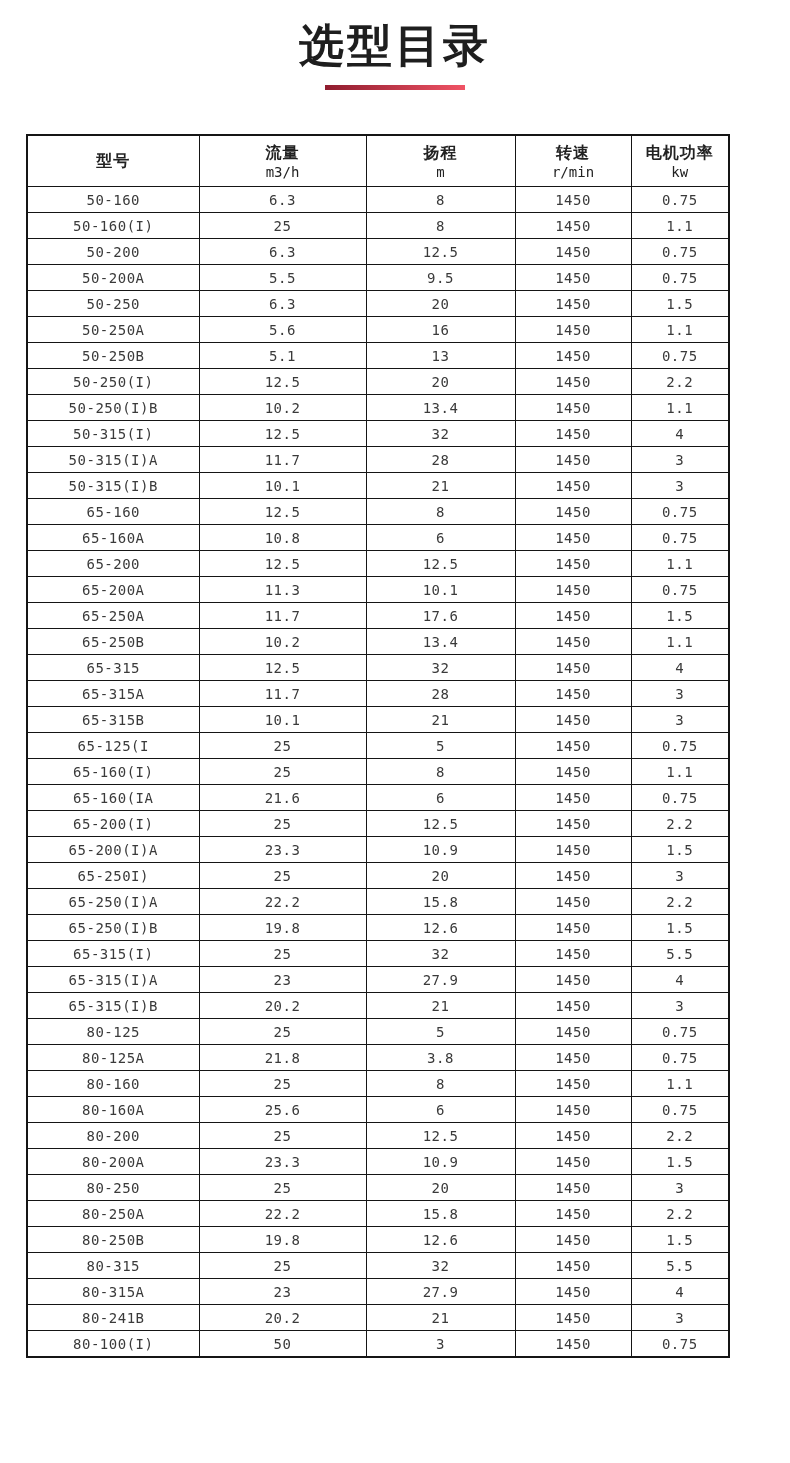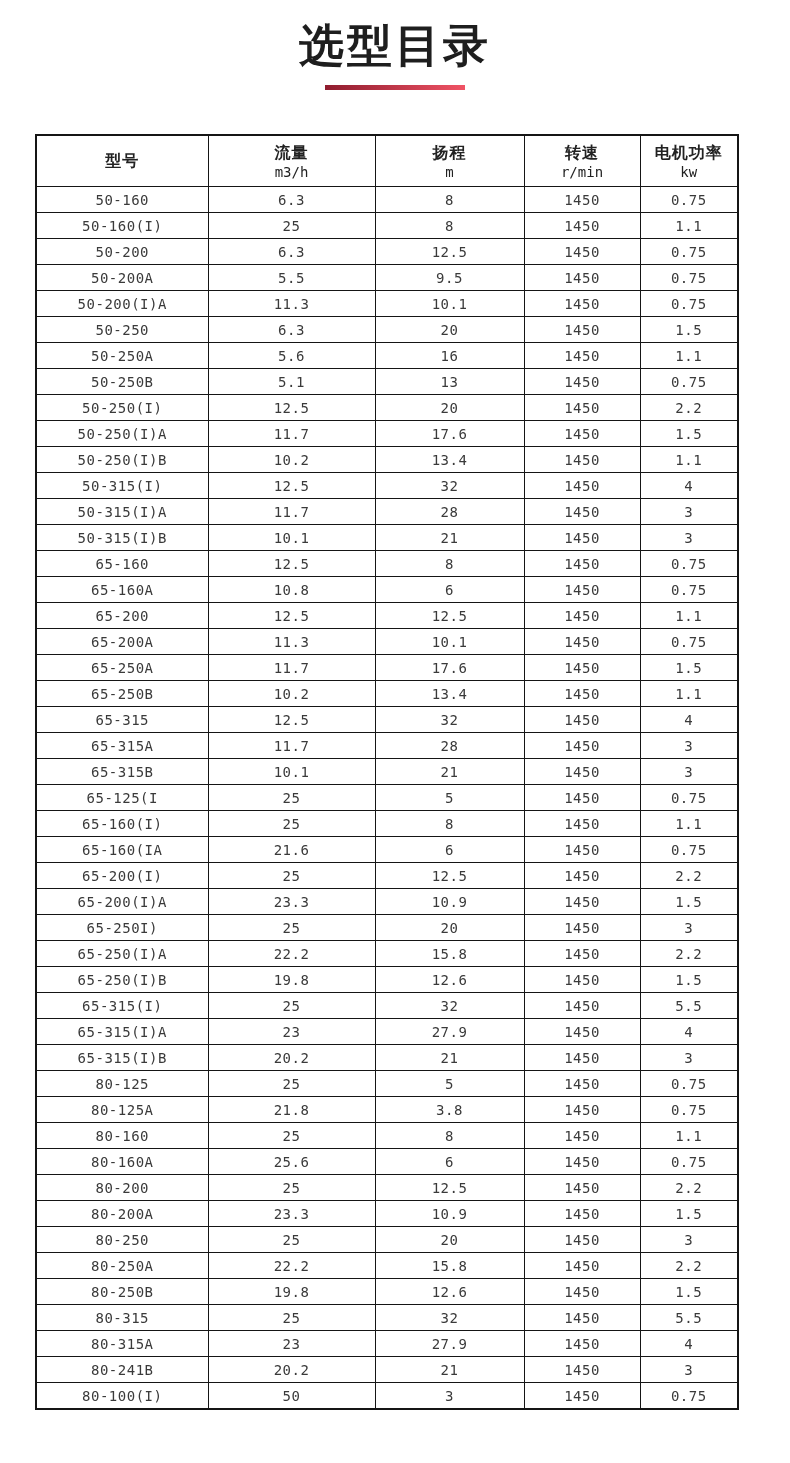--- a/index.html
+++ b/index.html
@@ -34,21 +34,21 @@
   .underline {
     width: 140px;
     height: 5px;
     margin: 13px auto 0;
     background: linear-gradient(90deg, var(--accent-start), var(--accent-end));
   }
   table.catalog {
     border-collapse: collapse;
     table-layout: fixed;
     width: 702px;
-    margin: 44px 0 0 35px;
+    margin: 44px 0 0 26px;
     border: 2px solid var(--border-color);
   }
   .catalog th, .catalog td {
     border: 1px solid var(--border-color);
     padding: 0;
     text-align: center;
     vertical-align: middle;
     overflow: hidden;
     white-space: nowrap;
   }
@@ -140,27 +140,20 @@
           <td>0.75</td>
         </tr>
         <tr>
           <td>50-200A</td>
           <td>5.5</td>
           <td>9.5</td>
           <td>1450</td>
           <td>0.75</td>
         </tr>
         <tr>
-          <td>50-200(I)A</td>
-          <td>11.3</td>
-          <td>10.1</td>
-          <td>1450</td>
-          <td>0.75</td>
-        </tr>
-        <tr>
           <td>50-250</td>
           <td>6.3</td>
           <td>20</td>
           <td>1450</td>
           <td>1.5</td>
         </tr>
         <tr>
           <td>50-250A</td>
           <td>5.6</td>
           <td>16</td>
@@ -175,27 +168,20 @@
           <td>0.75</td>
         </tr>
         <tr>
           <td>50-250(I)</td>
           <td>12.5</td>
           <td>20</td>
           <td>1450</td>
           <td>2.2</td>
         </tr>
         <tr>
-          <td>50-250(I)A</td>
-          <td>11.7</td>
-          <td>17.6</td>
-          <td>1450</td>
-          <td>1.5</td>
-        </tr>
-        <tr>
           <td>50-250(I)B</td>
           <td>10.2</td>
           <td>13.4</td>
           <td>1450</td>
           <td>1.1</td>
         </tr>
         <tr>
           <td>50-315(I)</td>
           <td>12.5</td>
           <td>32</td>

